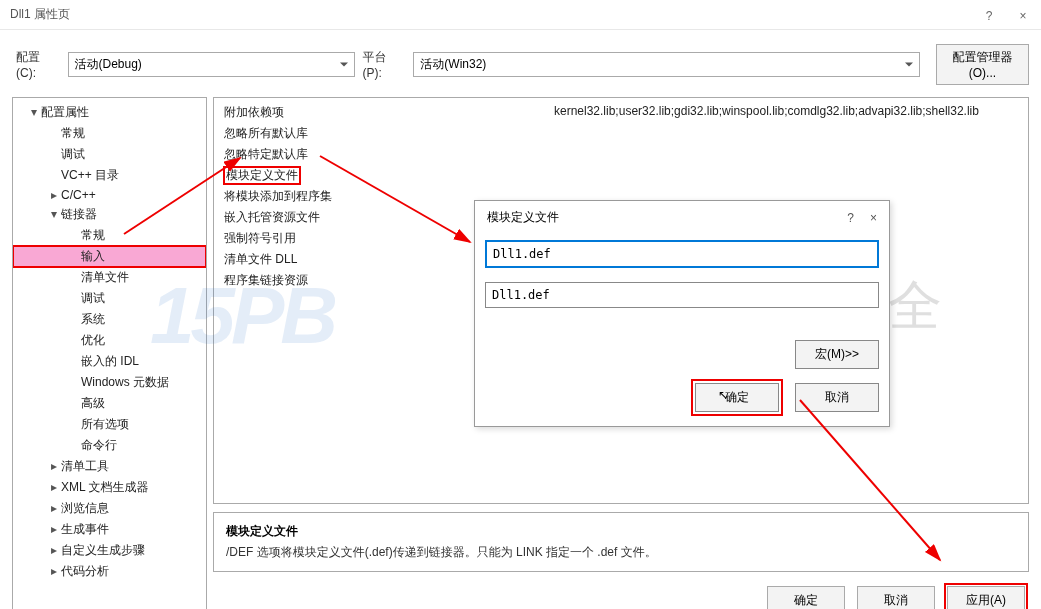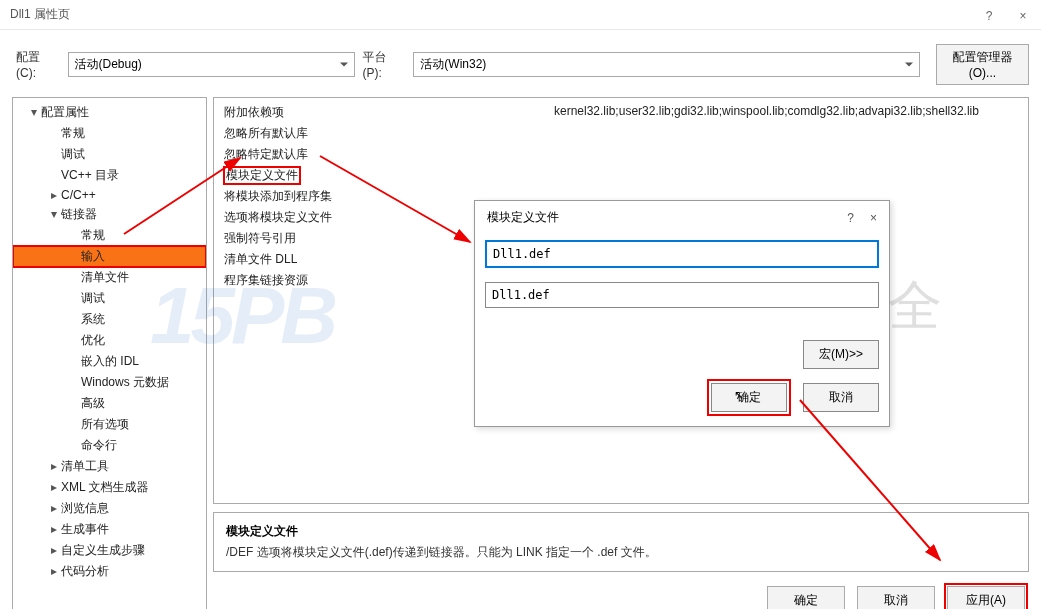--- a/index.html
+++ b/index.html
@@ -19,21 +19,21 @@
 .btn { border: 1px solid #aaa; background: #f3f3f3; padding: 4px 10px; cursor: pointer; }
 .btn-config { width: 94px; text-align: center; }
 
 .main { display: flex; padding: 0 12px 12px 12px; gap: 6px; height: 530px; }
 .tree { width: 195px; border: 1px solid #aaa; padding: 4px 0; overflow: auto; }
 .tree-item { padding: 2px 0 2px 8px; color: #222; white-space: nowrap; }
 .tree-item.l1 { padding-left: 18px; }
 .tree-item.l2 { padding-left: 38px; }
 .tree-item.l3 { padding-left: 58px; }
 .tree-item .caret { display: inline-block; width: 10px; color: #555; }
-.tree-item.selected { background: #f97316; }
+.tree-item.selected { background: #f9a8d4; }
 .tree-item.boxed { outline: 2px solid #e00; outline-offset: -1px; }
 
 .right { flex: 1; display: flex; flex-direction: column; gap: 8px; }
 .props { flex: 1; border: 1px solid #aaa; position: relative; padding: 4px 0; overflow: hidden; }
 .prop-row { display: flex; padding: 2px 10px; }
 .prop-label { flex: 0 0 330px; color: #222; }
 .prop-val { flex: 1; color: #222; white-space: nowrap; overflow: hidden; }
 .prop-row.hl .prop-label { outline: 2px solid #e00; outline-offset: -1px; padding: 0 2px; flex: 0 0 auto; }
 
 .desc { border: 1px solid #aaa; padding: 10px 12px; }
@@ -47,21 +47,21 @@
 
 .dialog { position: absolute; left: 474px; top: 200px; width: 416px; background: #fff; border: 1px solid #999; box-shadow: 2px 2px 6px rgba(0,0,0,.15); }
 .dialog .dtitle { display: flex; justify-content: space-between; align-items: center; padding: 8px 12px; }
 .dialog .dtitle .dctrls { display: flex; gap: 16px; color: #555; font-size: 14px; }
 .dialog .dtitle .dctrls span { cursor: pointer; }
 .dialog .dbody { padding: 6px 10px 14px 10px; }
 .dialog .input1 { width: 100%; border: 2px solid #0078d7; padding: 5px 6px; font-family: monospace; margin-bottom: 14px; }
 .dialog .input2 { width: 100%; border: 1px solid #888; padding: 5px 6px; font-family: monospace; height: 26px; }
 .dialog .drow1 { display: flex; justify-content: flex-end; padding: 18px 10px 8px 10px; }
 .dialog .drow2 { display: flex; justify-content: flex-end; gap: 16px; padding: 6px 10px 14px 10px; }
-.dialog .dbtn { border: 1px solid #888; background: #f3f3f3; padding: 5px 0; width: 76px; text-align: center; cursor: pointer; position: relative; }
+.dialog .dbtn { border: 1px solid #888; background: #f3f3f3; padding: 5px 0; width: 84px; text-align: center; cursor: pointer; position: relative; }
 .dialog .dbtn.ok { outline: 2px solid #e00; outline-offset: 2px; }
 .cursor { position: absolute; left: 22px; top: 4px; font-size: 12px; pointer-events: none; }
 
 
 .overlay { position: absolute; inset: 0; pointer-events: none; }
 
 
 .wm1 { position: absolute; left: 150px; top: 270px; font-size: 80px; font-weight: 900; color: rgba(30,110,200,.12); letter-spacing: -4px; font-style: italic; pointer-events: none; }
 .wm2 { position: absolute; left: 540px; top: 270px; font-size: 54px; font-weight: 400; color: rgba(80,80,80,.18); letter-spacing: 4px; pointer-events: none; }
 .wm3 { position: absolute; left: 558px; top: 340px; font-size: 22px; color: rgba(80,80,80,.18); letter-spacing: 2px; pointer-events: none; }
@@ -128,21 +128,21 @@
         </div>
         <div class="prop-row hl">
           <div class="prop-label">模块定义文件</div>
           <div class="prop-val"></div>
         </div>
         <div class="prop-row">
           <div class="prop-label">将模块添加到程序集</div>
           <div class="prop-val"></div>
         </div>
         <div class="prop-row">
-          <div class="prop-label">选项将模块定义文件</div>
+          <div class="prop-label">嵌入托管资源文件</div>
           <div class="prop-val"></div>
         </div>
         <div class="prop-row">
           <div class="prop-label">强制符号引用</div>
           <div class="prop-val"></div>
         </div>
         <div class="prop-row">
           <div class="prop-label">清单文件 DLL</div>
           <div class="prop-val"></div>
         </div>

